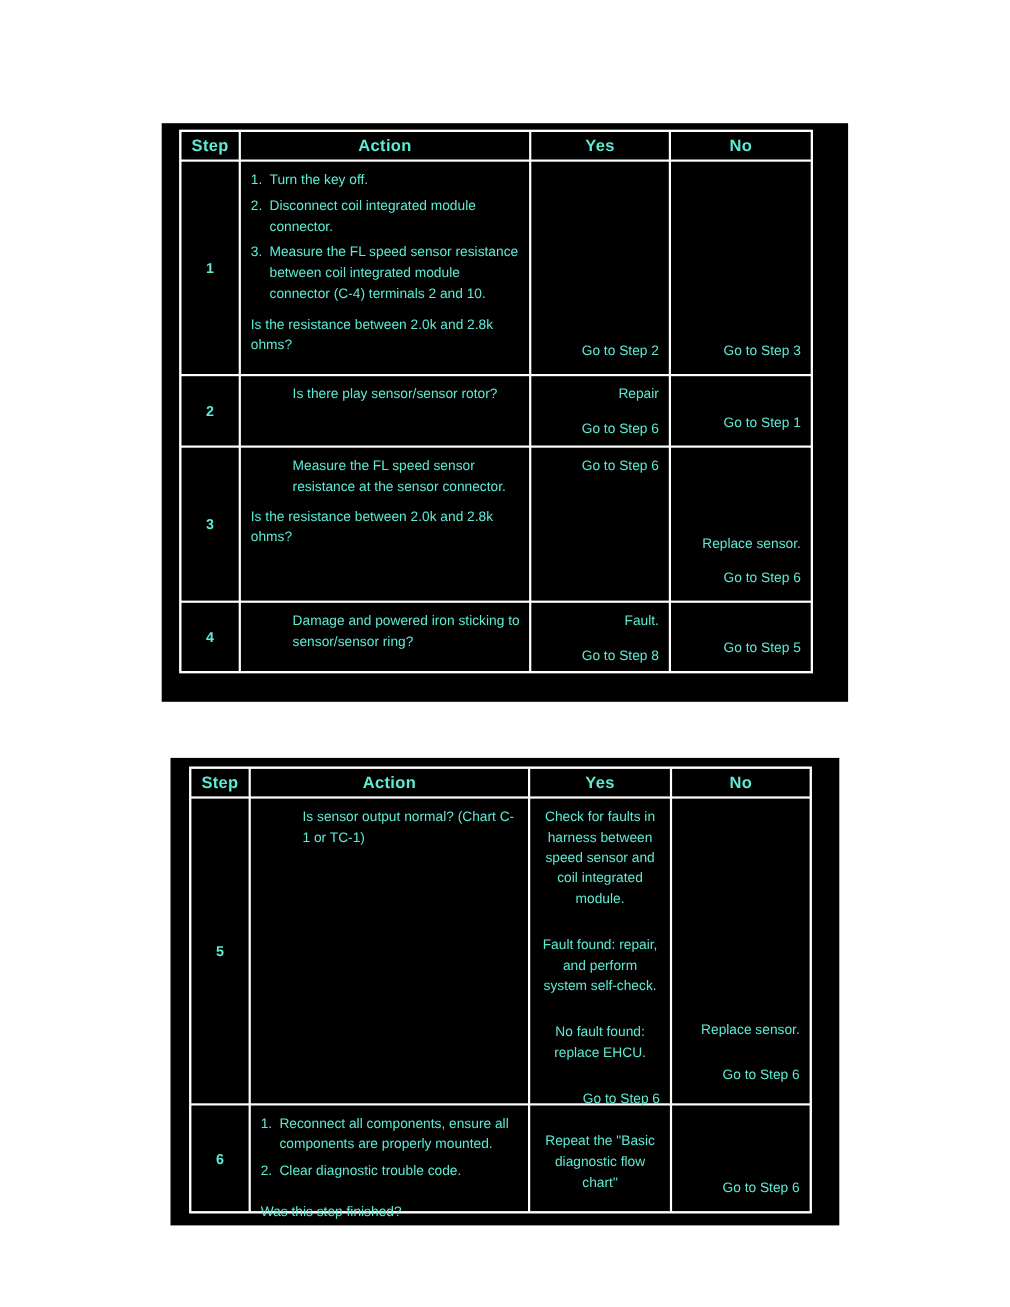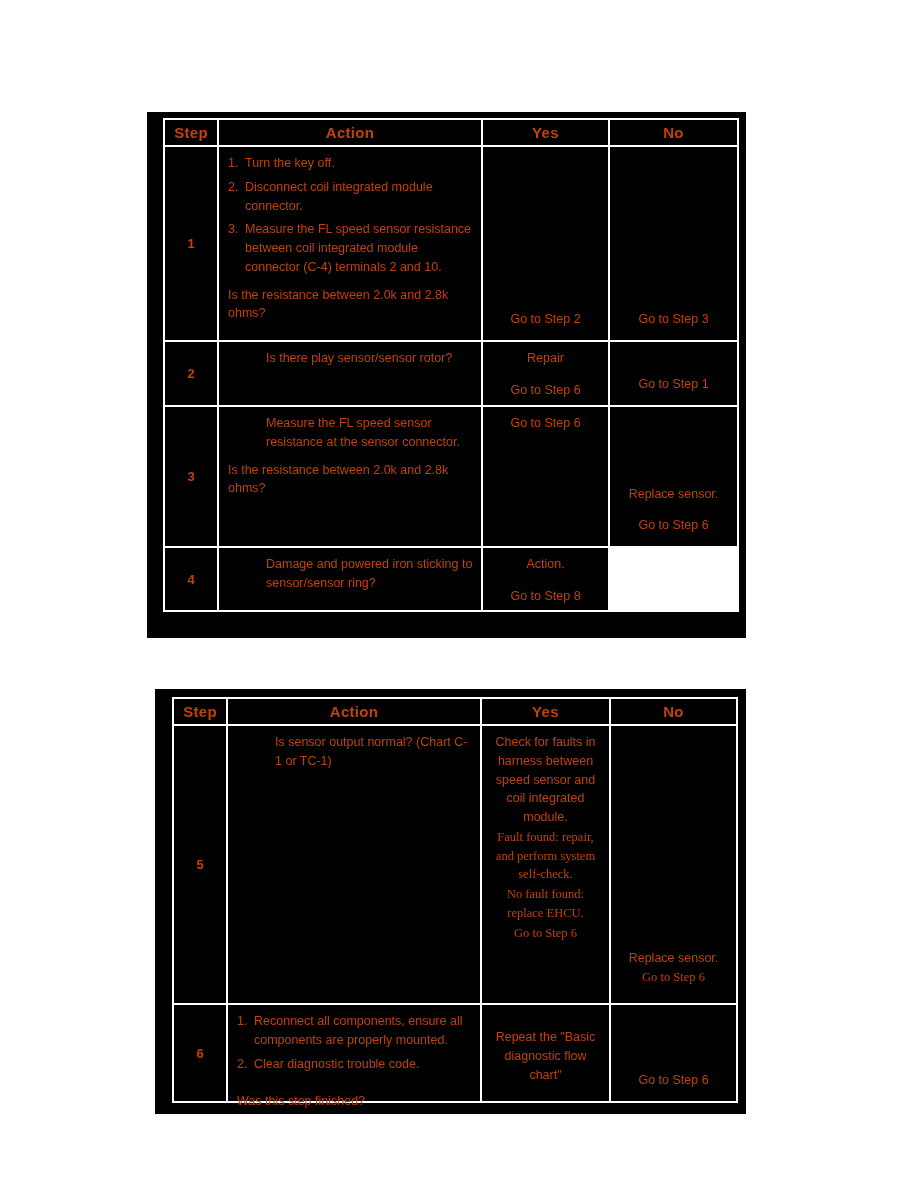--- a/index.html
+++ b/index.html
@@ -1,19 +1,19 @@
 <!DOCTYPE html>
 <html><head>
 <meta charset="utf-8">
 <style>
   * { margin:0; padding:0; box-sizing:border-box; }
   html,body { background:#ffffff; }
   .page {
-    position:relative; width:746px; height:1188px; background:#ffffff;
-    font-family:"Liberation Sans", sans-serif; color:#c2410c;
+    position:relative; width:918px; height:1188px; background:#ffffff;
+    font-family:"Liberation Sans", sans-serif; color:#5eead4;
     overflow:hidden;
   }
   .panel { position:absolute; background:#000000; }
   .panel1 { left:147px; top:112px; width:624px; height:526px; }
   .panel2 { left:155px; top:689px; width:608px; height:425px; }
 
   .tbl {
     position:absolute; display:grid; gap:2px;
     background:#ffffff; border:2px solid #ffffff;
   }
@@ -39,28 +39,28 @@
   }
   .action {
     padding:7px 8px 7px 9px; font-size:12.5px; line-height:1.5;
   }
   .action .item { display:flex; margin-bottom:5px; }
   .action .item .num { width:17px; flex:0 0 17px; }
   .action .item .txt { flex:1; }
   .action .question { margin-top:9px; }
   .action .para { margin-bottom:0;margin-left:38px; }
   .yn {
-    display:flex; flex-direction:column; align-items:center;
+    display:flex; flex-direction:column; align-items:flex-end;
     text-align:center; font-size:12.5px; line-height:1.5;
     padding:7px 9px 11px 9px;
   }
   .v-bottom { justify-content:flex-end; }
   .v-center { justify-content:center; }
   .v-between { justify-content:space-between; }
-  .gap { margin-top:1px;font-family:Liberation Serif, serif; }
+  .gap { margin-top:23px; }
   .gap-sm { margin-top:13px; }
 </style>
 </head>
 <body>
 
 <div class="page">
 
   <div class="panel panel1">
     <div class="tbl tbl1">
 
@@ -115,22 +115,25 @@
       <div class="yn v-bottom">
         <div>Replace sensor.</div>
         <div class="gap-sm">Go to Step 6</div>
       </div>
 
       <div class="stepcell">4</div>
       <div class="action">
         <div class="para">Damage and powered iron sticking to sensor/sensor ring?</div>
       </div>
       <div class="yn">
-        <div>Action.</div>
+        <div>Fault.</div>
         <div class="gap-sm">Go to Step 8</div>
+      </div>
+      <div class="yn v-bottom">
+        <div>Go to Step 5</div>
       </div>
 
     </div>
   </div>
 
   <div class="panel panel2">
     <div class="tbl tbl2">
 
       <div class="hdr">Step</div>
       <div class="hdr">Action</div>

